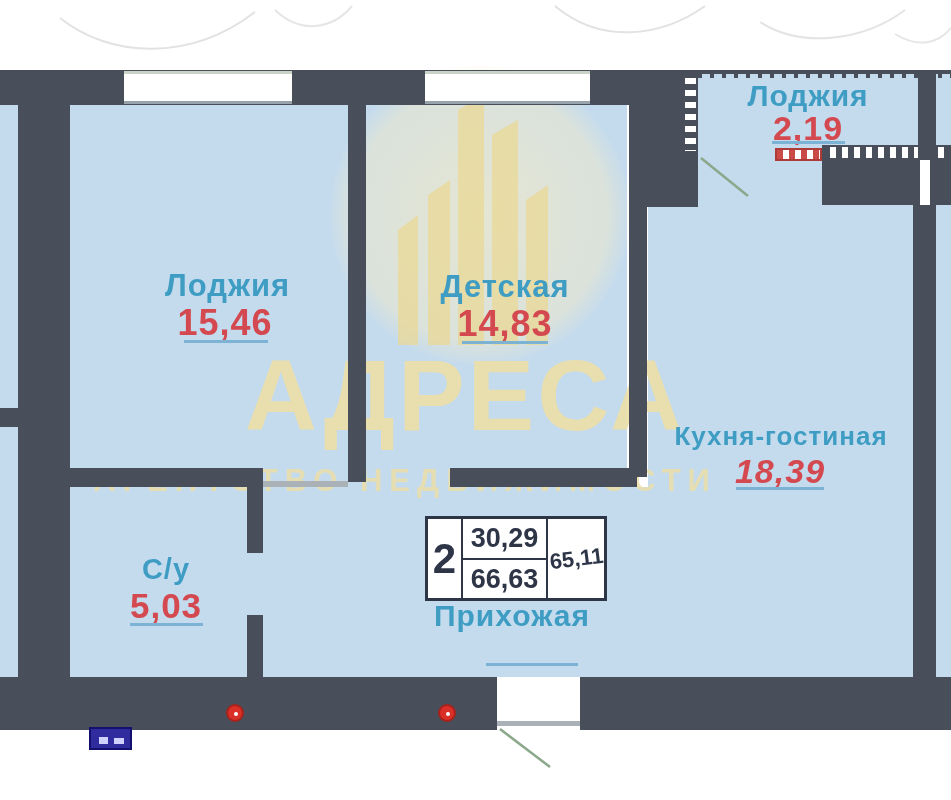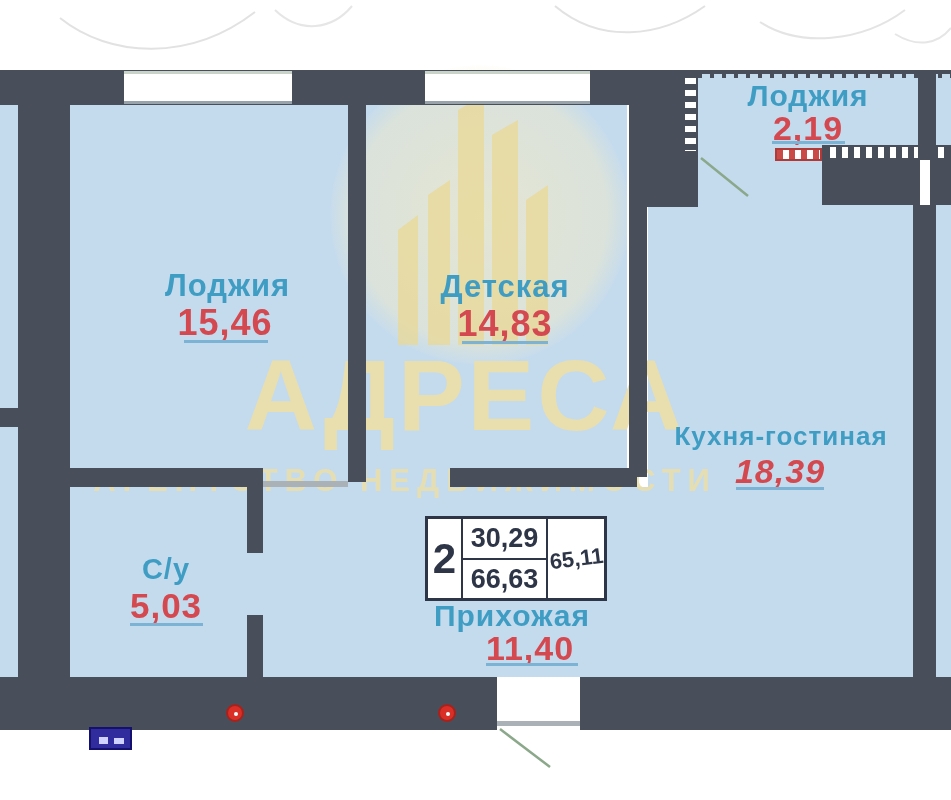--- a/index.html
+++ b/index.html
@@ -145,21 +145,20 @@
 
   <div class="rname" style="left:650px;top:421px;width:262px;font-size:26px;">Кухня-гостиная</div>
   <div class="rarea" style="left:695px;top:452px;width:170px;font-size:34px;font-style:italic;">18,39</div>
   <div class="ul" style="left:736px;top:487px;width:88px;"></div>
 
   <div class="rname" style="left:106px;top:553px;width:120px;font-size:29px;">С/у</div>
   <div class="rarea" style="left:96px;top:586px;width:140px;font-size:35px;">5,03</div>
   <div class="ul" style="left:130px;top:623px;width:73px;"></div>
 
   <div class="rname" style="left:412px;top:599px;width:200px;font-size:30px;">Прихожая</div>
-  <div class="rarea" style="left:445px;top:629px;width:170px;font-size:34px;">11,40</div>
   <div class="ul" style="left:486px;top:663px;width:92px;"></div>
 
   <div class="stamp">
     <div class="vline" style="left:33px;"></div>
     <div class="vline" style="left:118px;"></div>
     <div class="hline" style="left:35px;top:39px;width:83px;"></div>
     <div class="scell" style="left:0;top:0;width:33px;height:79px;font-size:42px;">2</div>
     <div class="scell" style="left:35px;top:0;width:83px;height:39px;font-size:27px;">30,29</div>
     <div class="scell" style="left:35px;top:41px;width:83px;height:38px;font-size:27px;">66,63</div>
     <div class="scell" style="left:118px;top:0;width:61px;height:79px;font-size:22px;transform:rotate(-7deg);">65,11</div>

